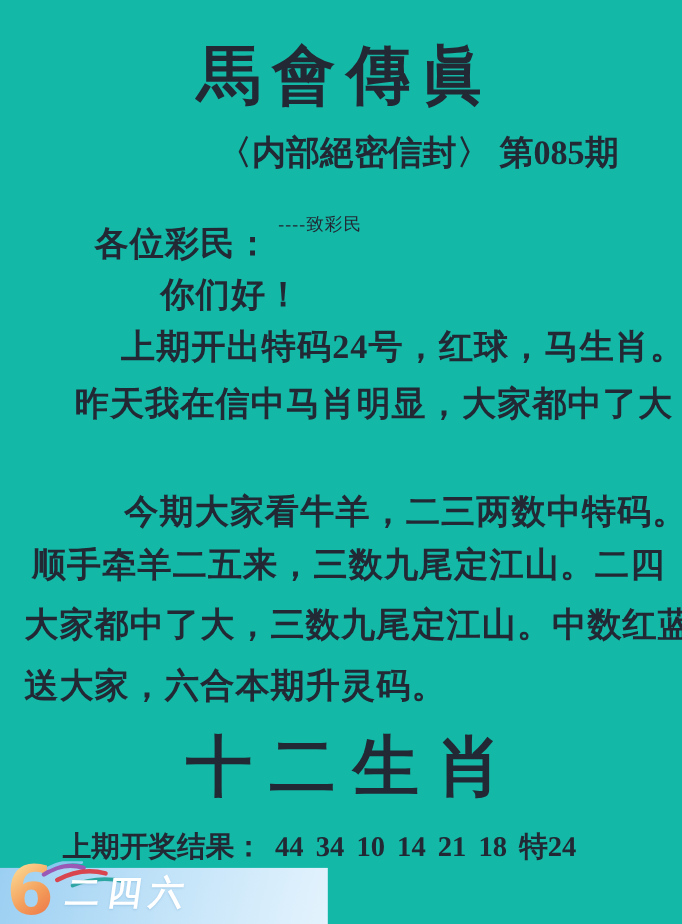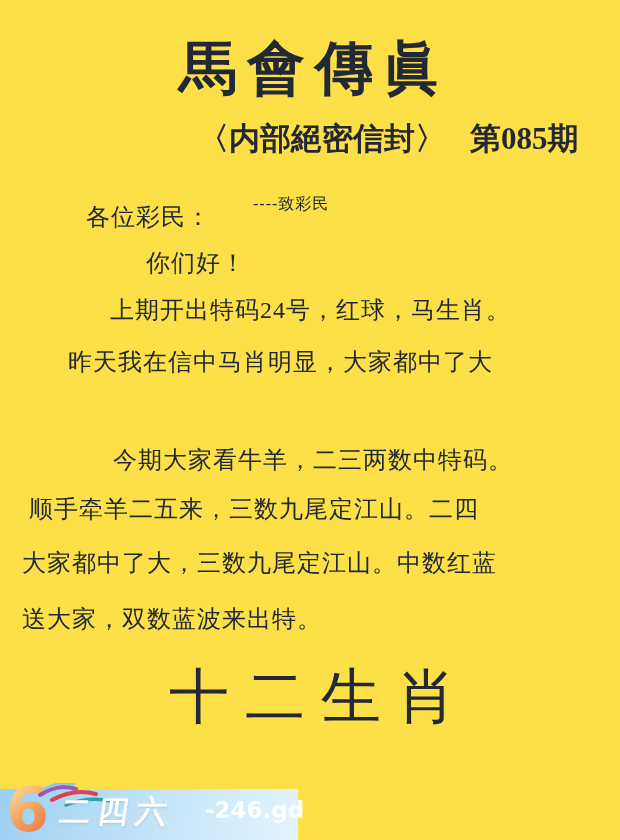--- a/index.html
+++ b/index.html
@@ -1,46 +1,46 @@
 <!DOCTYPE html>
 <html><head>
 <meta charset="utf-8">
 <style>
   html,body{margin:0;padding:0;background:#ffffff;}
   .page{
-    position:relative;width:620px;height:840px;background:#fde047;overflow:hidden;
+    position:relative;width:620px;height:840px;background:#14b8a6;overflow:hidden;
     font-family:"Liberation Serif","DejaVu Serif",serif;color:#222834;
   }
   .title{
     position:absolute;top:30px;left:0;width:100%;text-align:center;
     font-size:58px;font-weight:700;letter-spacing:10px;padding-left:10px;box-sizing:border-box;
     white-space:nowrap;
   }
   .subtitle{
     position:absolute;top:118px;left:198px;font-size:31px;font-weight:700;white-space:nowrap;
   }
-  .subtitle .issue{margin-left:24px;}
+  .subtitle .issue{margin-left:8px;}
   .dedication{
     position:absolute;top:162px;left:253px;font-size:16px;font-weight:400;letter-spacing:1px;margin-top:32px;
   }
   .bline{
-    position:absolute;font-size:24px;font-weight:400;white-space:nowrap;letter-spacing:1px;
+    position:absolute;font-size:31px;font-weight:700;white-space:nowrap;letter-spacing:1px;
   }
   #l1{top:201px;left:86px;}
   #l2{top:247px;left:146px;}
   #l3{top:294px;left:110px;}
   #l4{top:346px;left:68px;}
   #l5{top:392px;left:53px;}
   #l6{top:444px;left:113px;}
   #l7{top:493px;left:29px;}
   #l8{top:547px;left:22px;}
   #l9{top:603px;left:22px;}
   .zodiac{
     position:absolute;top:657px;left:0;width:100%;text-align:center;
-    font-size:60px;font-weight:400;letter-spacing:16px;padding-left:22px;box-sizing:border-box;
+    font-size:60px;font-weight:700;letter-spacing:16px;padding-left:22px;box-sizing:border-box;
     white-space:nowrap;
   }
   .results{
     position:absolute;top:752px;left:57px;display:flex;align-items:baseline;gap:11px;
     font-size:26px;font-weight:600;white-space:nowrap;
   }
   .results .num{font-weight:700;}
   .banner{
     position:absolute;left:0;top:789px;width:298px;height:51px;
     background:linear-gradient(105deg,#9bcff2 0%,#c6e5f9 55%,#e4f3fd 100%);
@@ -79,30 +79,39 @@
 
   <div class="dedication">----致彩民</div>
 
   <div class="bline" id="l1">各位彩民：</div>
   <div class="bline" id="l2">你们好！</div>
   <div class="bline" id="l3">上期开出特码24号，红球，马生肖。</div>
   <div class="bline" id="l4">昨天我在信中马肖明显，大家都中了大</div>
   <div class="bline" id="l6">今期大家看牛羊，二三两数中特码。</div>
   <div class="bline" id="l7">顺手牵羊二五来，三数九尾定江山。二四</div>
   <div class="bline" id="l8">大家都中了大，三数九尾定江山。中数红蓝</div>
-  <div class="bline" id="l9">送大家，双数蓝波来出特。</div>
+  <div class="bline" id="l9">送大家，六合本期升灵码。</div>
 
   <div class="zodiac">十二生肖</div>
 
+  <div class="results">
+    <span>上期开奖结果：</span>
+    <span class="num">44</span>
+    <span class="num">34</span>
+    <span class="num">10</span>
+    <span class="num">14</span>
+    <span class="num">21</span>
+    <span class="num">18</span>
+    <span class="num">特24</span>
+  </div>
 
   <div class="banner">
     <span class="logo-six">6</span>
     <svg class="ribbons" viewBox="0 0 86 26" xmlns="http://www.w3.org/2000/svg">
       <path d="M4 12 Q22 0 40 6" fill="none" stroke="#9b59b6" stroke-width="4" stroke-linecap="round"></path>
       <path d="M16 17 Q38 5 60 11" fill="none" stroke="#d8454e" stroke-width="4" stroke-linecap="round"></path>
       <path d="M30 22 Q52 13 76 18" fill="none" stroke="#2ba6a0" stroke-width="3.5" stroke-linecap="round"></path>
       <path d="M8 6 Q24 -2 38 1" fill="none" stroke="#86c9ef" stroke-width="3" stroke-linecap="round"></path>
     </svg>
     <span class="brand-cn">二四六</span>
-    <span class="brand-domain">-246.gd</span>
   </div>
 
 </div>
 
 </body></html>

